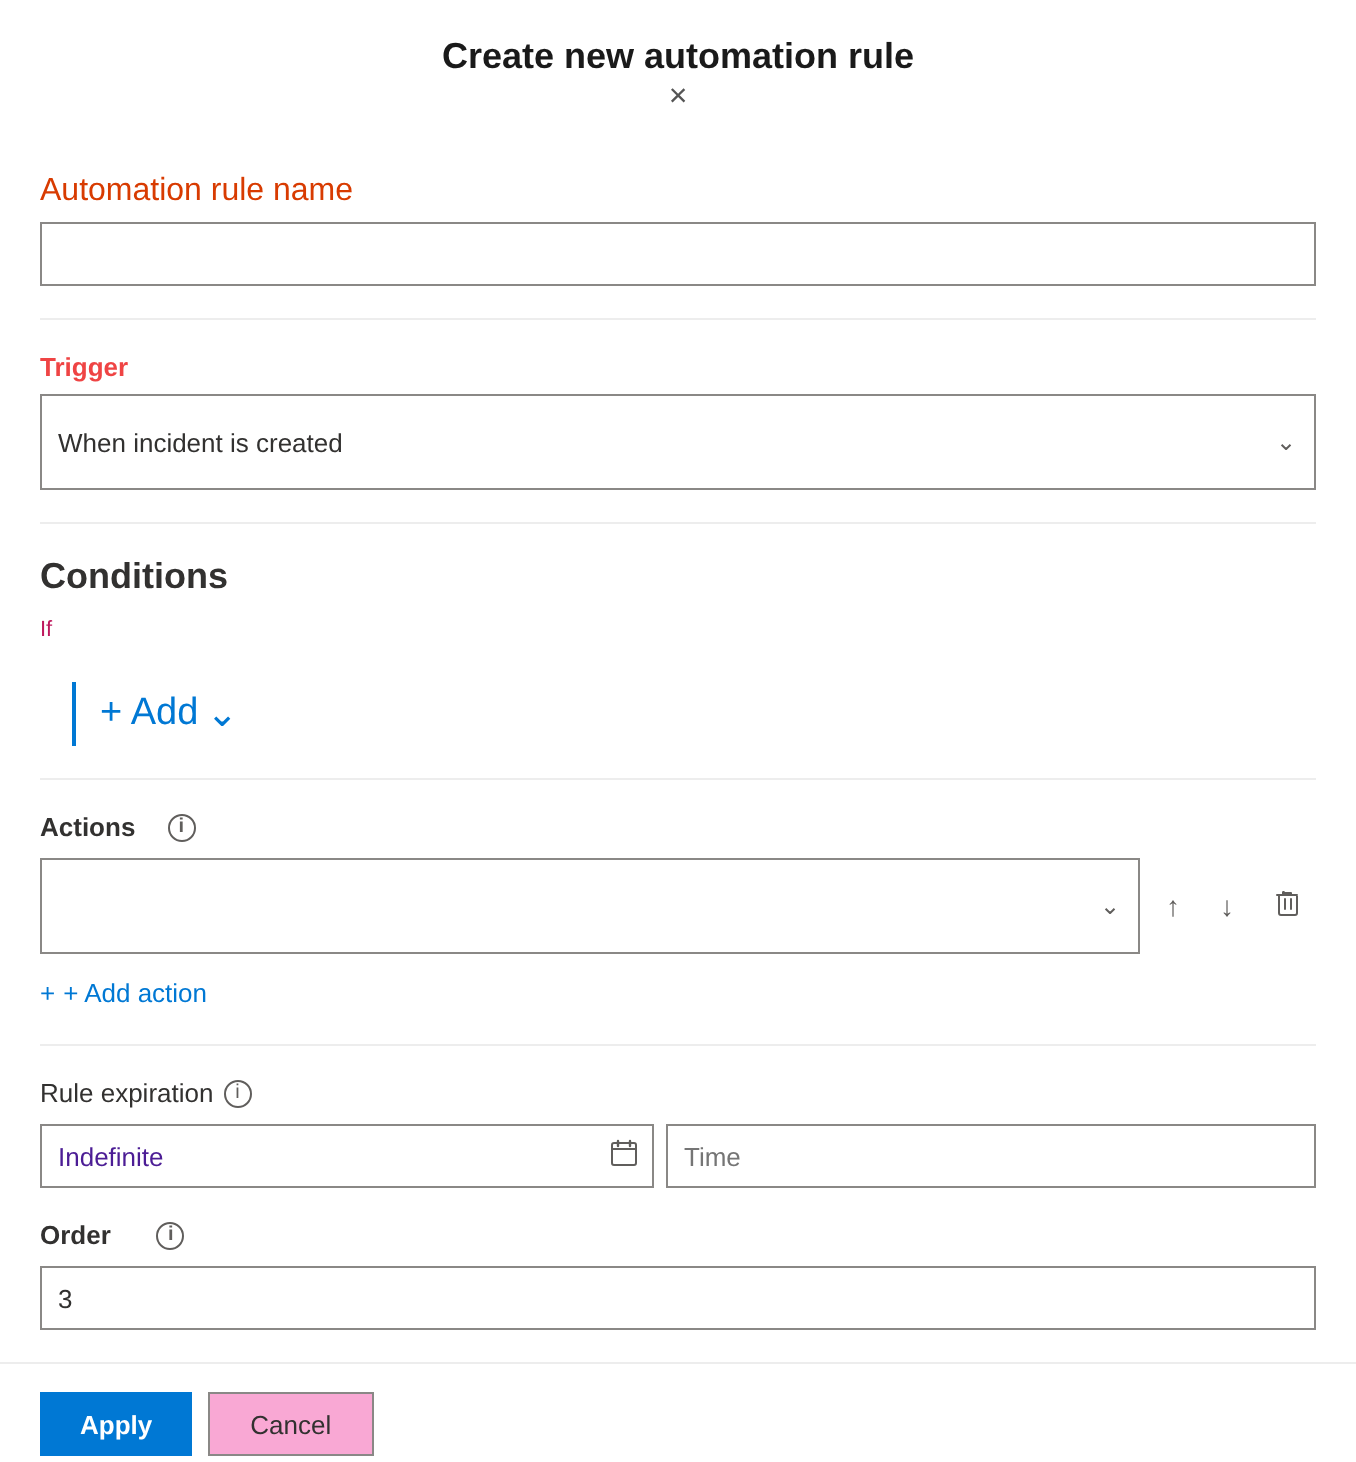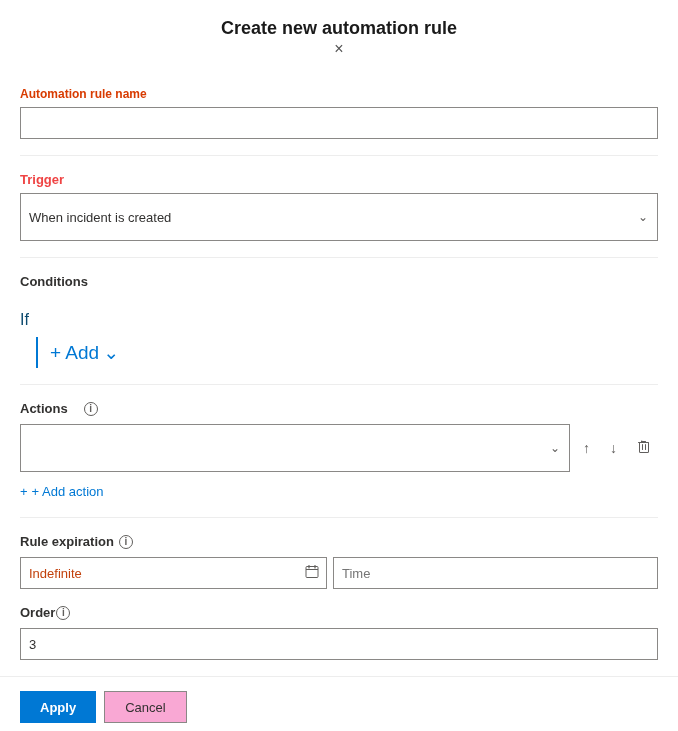--- a/index.html
+++ b/index.html
@@ -47,24 +47,24 @@
       flex: 1;
       padding: 0 20px;
       overflow-y: auto;
     }
     .section {
       padding: 16px 0;
       border-bottom: 1px solid #ededed;
     }
     .section:last-child { border-bottom: none; }
     .field-label {
-      font-size: 12px;
+      font-size: 16px;
       color: #d83b01;
       margin-bottom: 6px;
-      font-weight: 700;
+      font-weight: 400;
     }
     .field-label.dark {
       color: #ef4444;
       font-size: 13px;
       font-weight: 600;
     }
     .text-input {
       width: 100%;
       height: 32px;
       border: 1px solid #8a8886;
@@ -93,29 +93,29 @@
     .chevron-icon {
       position: absolute;
       right: 10px;
       top: 50%;
       transform: translateY(-50%);
       pointer-events: none;
       color: #605e5c;
       font-size: 12px;
     }
     .conditions-label {
-      font-size: 13px;
-      font-weight: 600;
-      color: #323130;
-      margin-bottom: 22px;
+      font-size: 18px;
+      font-weight: 600;
+      color: #323130;
+      margin-bottom: 10px;
     }
     .conditions-if {
-      font-size: 16px;
-      color: #0c4a6e;
-      margin-bottom: 8px;
+      font-size: 11px;
+      color: #be185d;
+      margin-bottom: 20px;
     }
     .conditions-tree {
       display: flex;
       align-items: center;
       margin-left: 16px;
       padding-left: 12px;
       border-left: 2px solid #0078d4;
     }
     .add-condition-btn {
       background: none;
@@ -176,21 +176,21 @@
       color: #0078d4;
       cursor: pointer;
       font-size: 13px;
       display: flex;
       align-items: center;
       gap: 4px;
       padding: 2px 0;
     }
     .rule-expiration-label {
       font-size: 13px;
-      font-weight: 700;
+      font-weight: 400;
       color: #323130;
       display: flex;
       align-items: center;
       gap: 5px;
       margin-bottom: 8px;
     }
     .expiration-row {
       display: flex;
       gap: 6px;
     }
@@ -198,21 +198,21 @@
       position: relative;
       flex: 1;
     }
     .expiration-date-wrapper input {
       width: 100%;
       height: 32px;
       border: 1px solid #8a8886;
       padding: 0 32px 0 8px;
       font-size: 13px;
       outline: none;
-      color: #c2410c;
+      color: #4c1d95;
       background: #fff;
     }
     .calendar-icon {
       position: absolute;
       right: 8px;
       top: 50%;
       transform: translateY(-50%);
       color: #605e5c;
       font-size: 13px;
       pointer-events: none;
@@ -226,21 +226,21 @@
       outline: none;
       color: #a19f9d;
       background: #fff;
     }
     .order-label {
       font-size: 13px;
       font-weight: 600;
       color: #323130;
       display: flex;
       align-items: center;
-      gap: 1px;
+      gap: 23px;
       margin-bottom: 8px;
       margin-top: 4px;
     }
     .dialog-footer {
       padding: 14px 20px;
       border-top: 1px solid #ededed;
       display: flex;
       gap: 8px;
       align-items: flex-end;
     }

